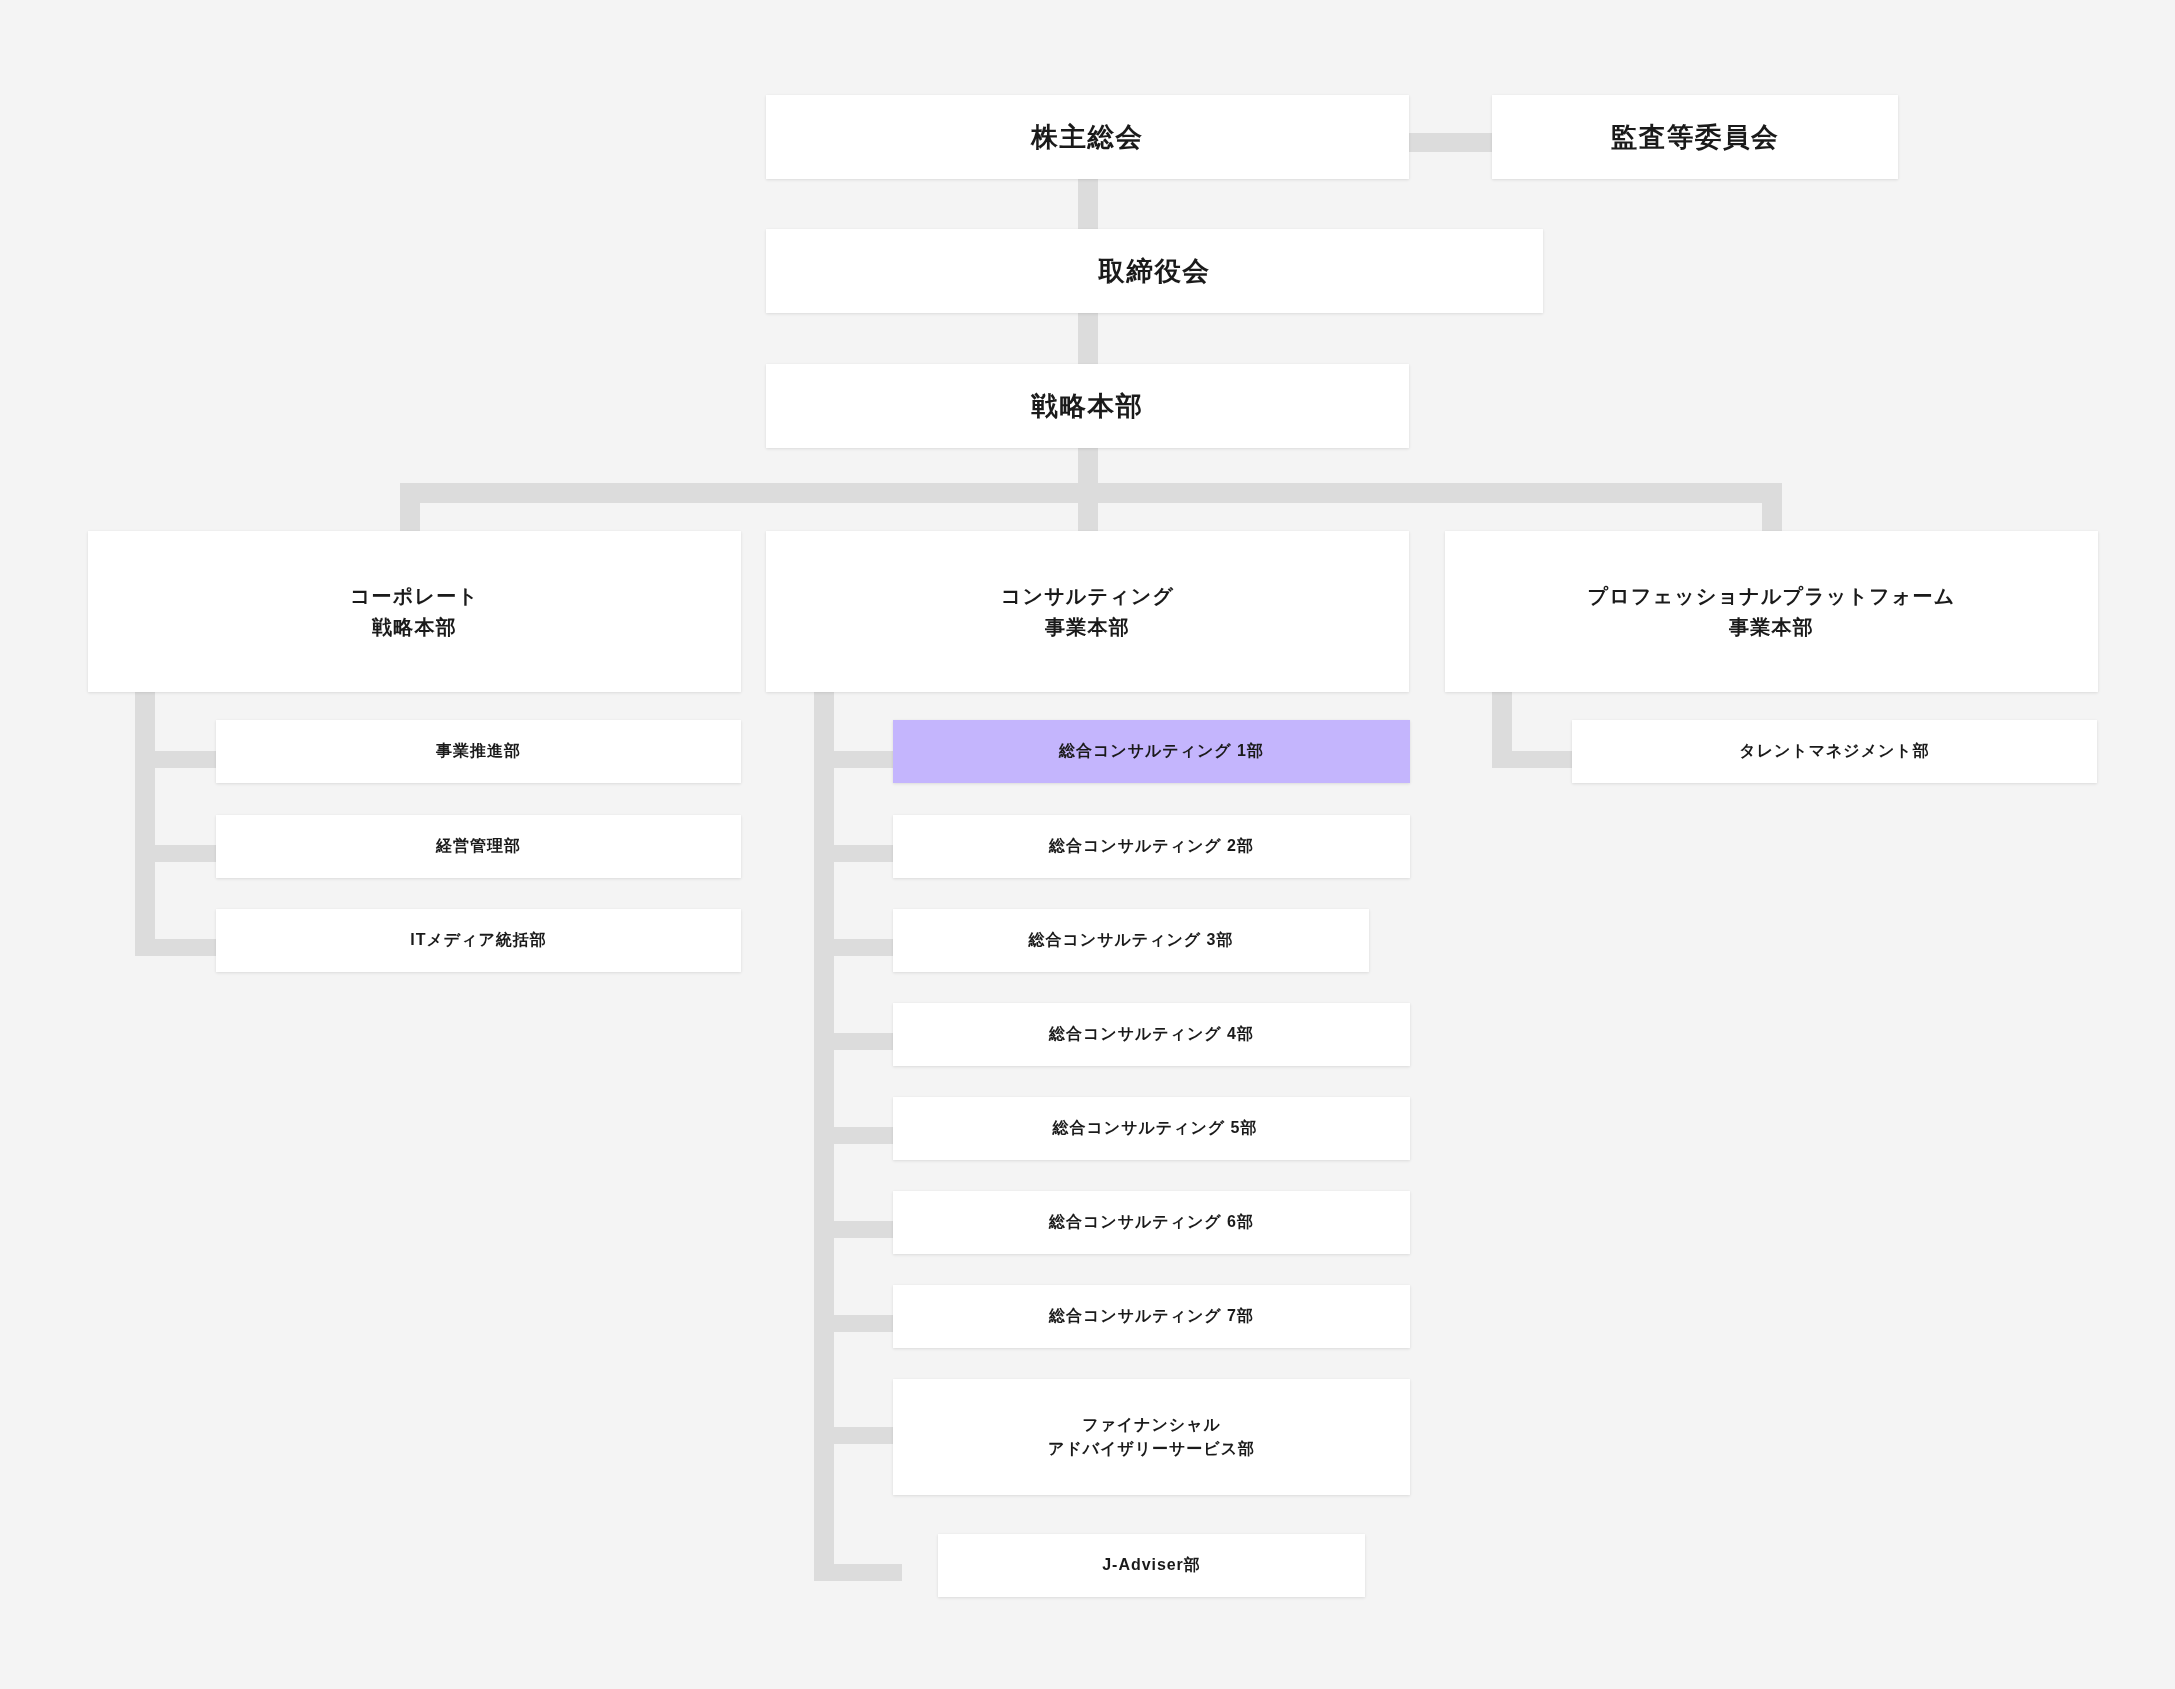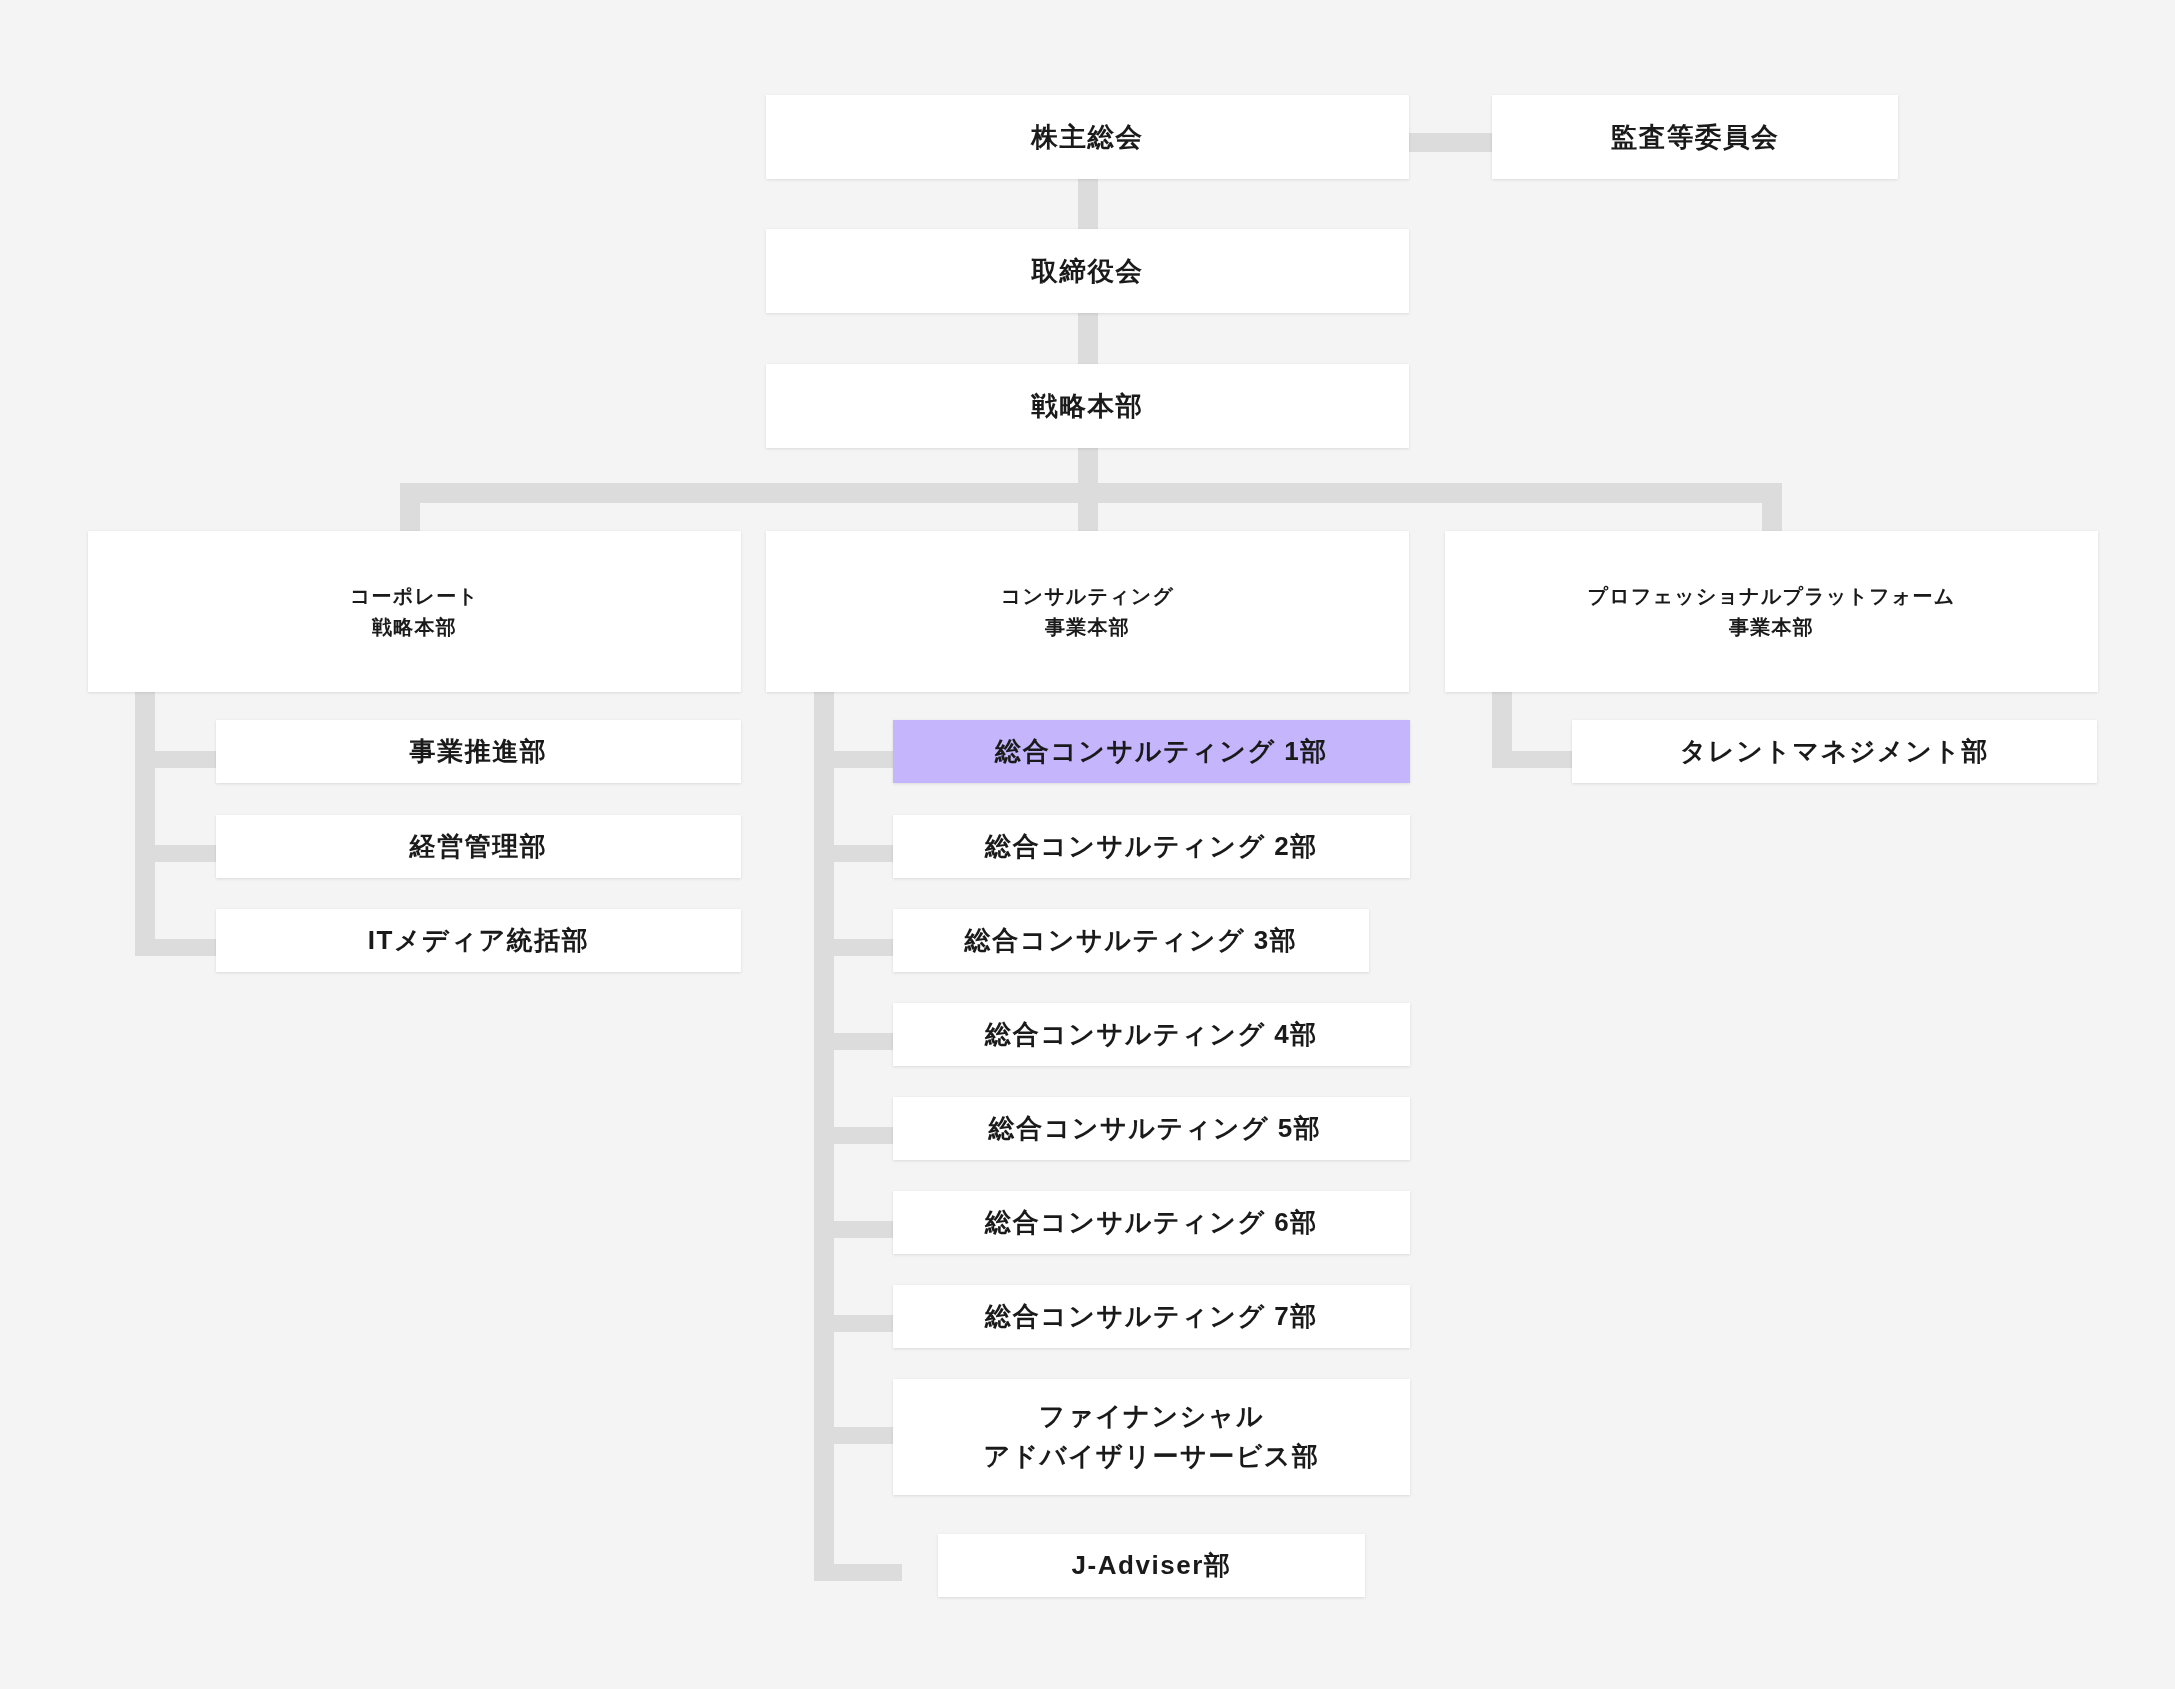--- a/index.html
+++ b/index.html
@@ -41,21 +41,21 @@
     letter-spacing: 0.06em;
     font-weight: 700;
     white-space: pre-line;
   }
 
   
   .node.level-top .node-label   { font-size: 26.5px; }
   
   .node.level-div .node-label   { font-size: 20px; }
   
-  .node.level-dept .node-label  { font-size: 26px; }
+  .node.level-dept .node-label  { font-size: 16px; }
 
   
   .conn {
     position: absolute;
     background: #dcdcdc;
     z-index: 1;
   }
 
   .conn.v { width: 19.6px; }
   .conn.h { height: 19.6px; }
@@ -102,21 +102,21 @@
   <div class="conn stub" style="left: 1492px; top: 751px; width: 88px; background: rgb(220, 220, 220);"></div>
 
   <div class="node level-top" style="left: 766px; top: 95px; width: 643px; height: 84px; background: rgb(255, 255, 255); color: rgb(26, 26, 26);">
     <span class="node-label">株主総会</span>
   </div>
 
   <div class="node level-top" style="left: 1492px; top: 95px; width: 406px; height: 84px; background: rgb(255, 255, 255); color: rgb(26, 26, 26);">
     <span class="node-label">監査等委員会</span>
   </div>
 
-  <div class="node level-top" style="left: 766px; top: 229px; width: 643px; height: 84px; background: rgb(255, 255, 255); color: rgb(26, 26, 26);">
+  <div class="node level-top" style="left: 766px; top: 229px; width: 777px; height: 84px; background: rgb(255, 255, 255); color: rgb(26, 26, 26);">
     <span class="node-label">取締役会</span>
   </div>
 
   <div class="node level-top" style="left: 766px; top: 364px; width: 643px; height: 84px; background: rgb(255, 255, 255); color: rgb(26, 26, 26);">
     <span class="node-label">戦略本部</span>
   </div>
 
   <div class="node level-div" style="left: 88px; top: 531px; width: 653px; height: 161px; background: rgb(255, 255, 255); color: rgb(26, 26, 26);">
     <span class="node-label">コーポレート
 戦略本部</span>

